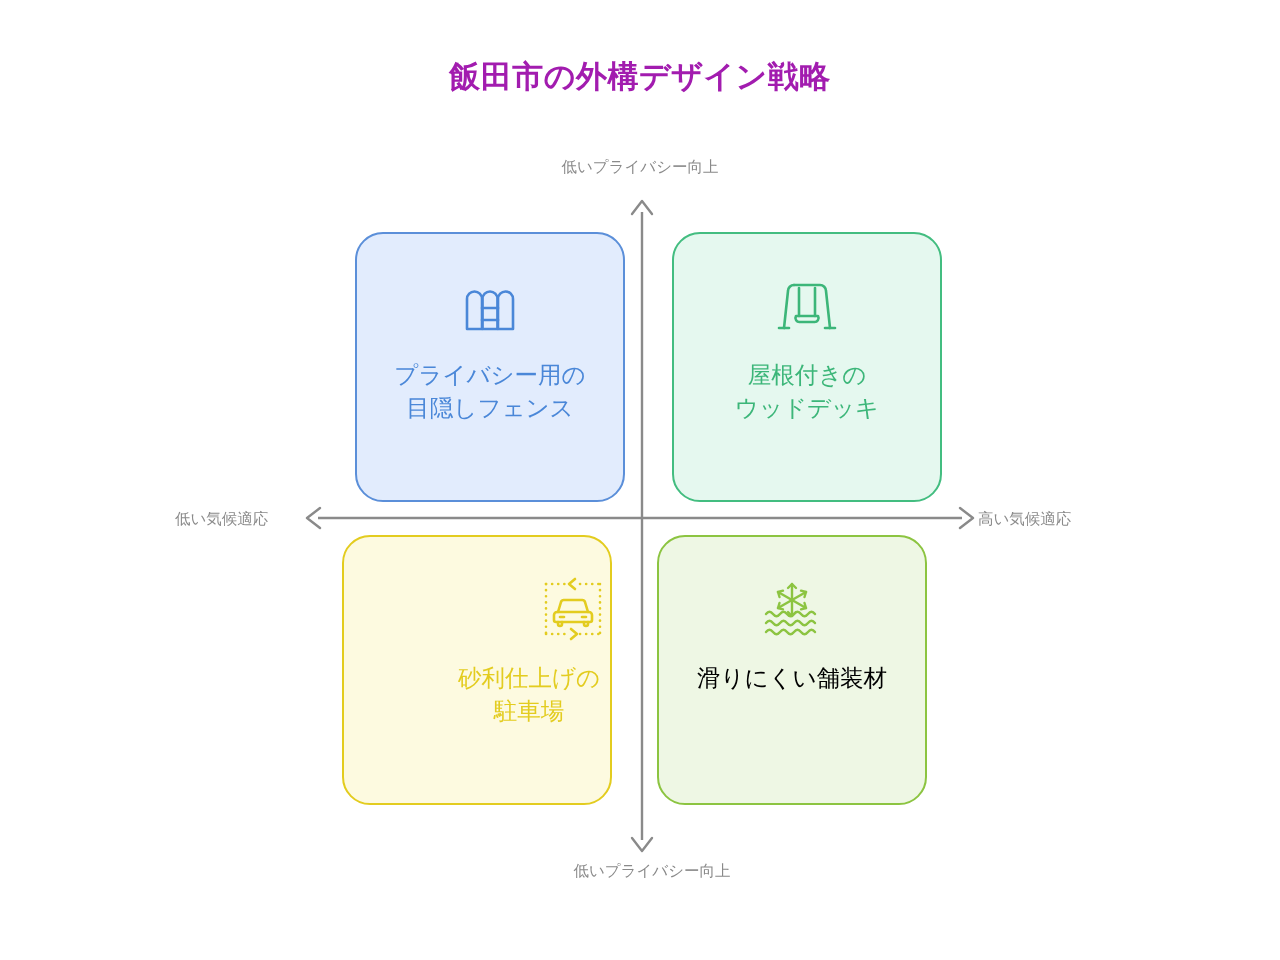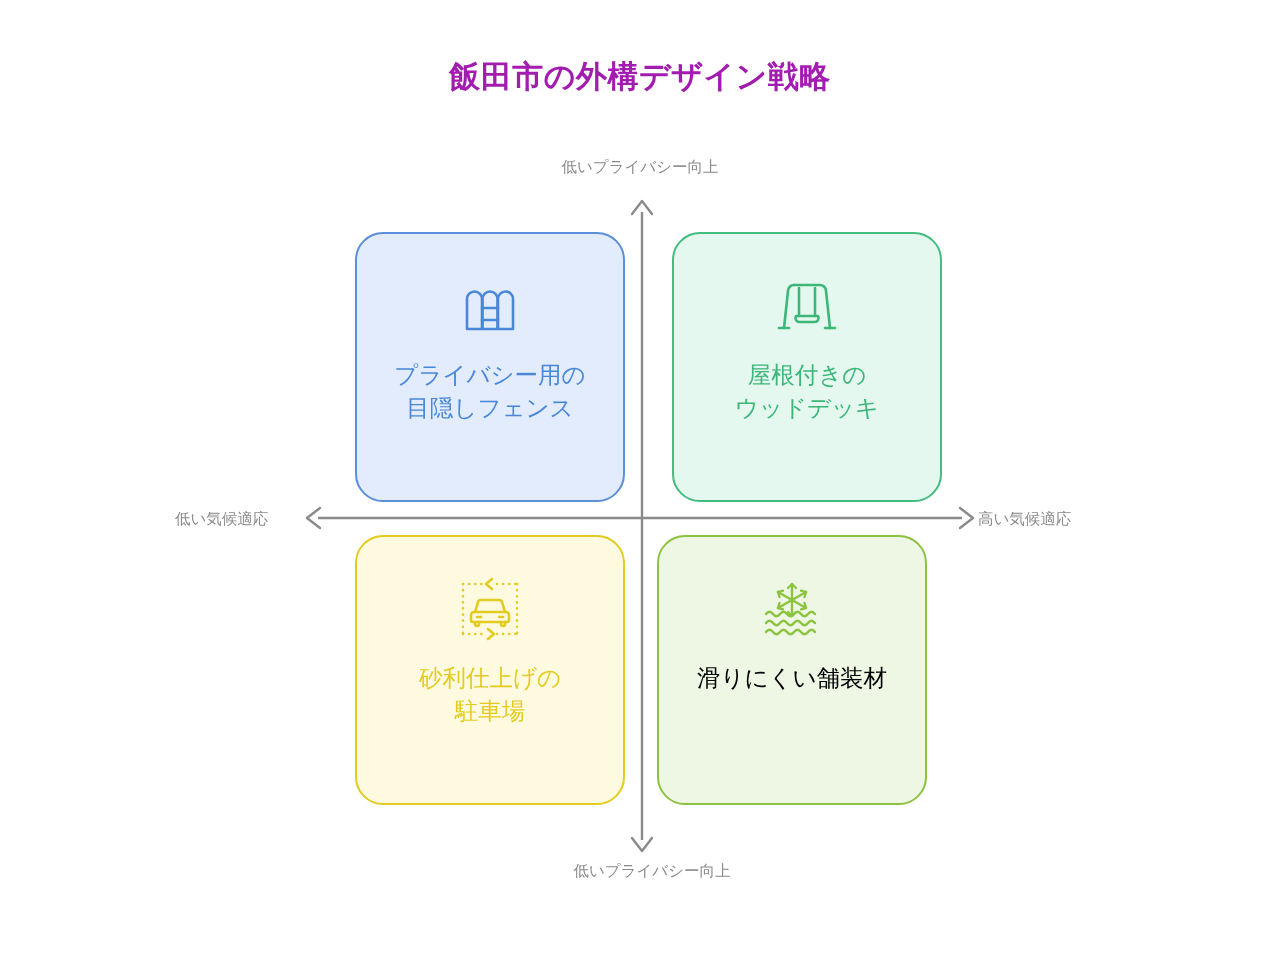--- a/index.html
+++ b/index.html
@@ -84,21 +84,21 @@
     border-width: 2px;
     border-style: solid;
     box-sizing: border-box;
     display: flex;
     flex-direction: column;
     align-items: center;
     justify-content: flex-start;
   }
   .quad.q-tl { left: 355px; top: 232px; }
   .quad.q-tr { left: 672px; top: 232px; }
-  .quad.q-bl { left: 355px; top: 535px; }
+  .quad.q-bl { left: 342px; top: 535px; align-items: flex-end; }
   .quad.q-br { left: 657px; top: 535px; }
 
   .quad-icon {
     margin-top: 35px;
     width: 74px;
     height: 74px;
     display: flex;
     align-items: center;
     justify-content: center;
   }

